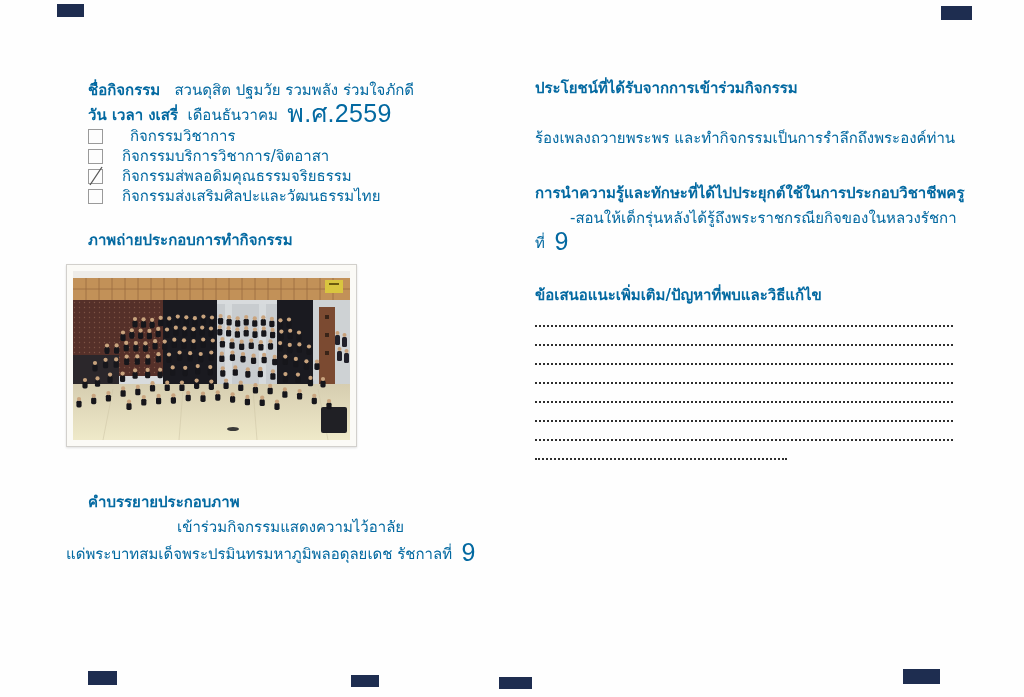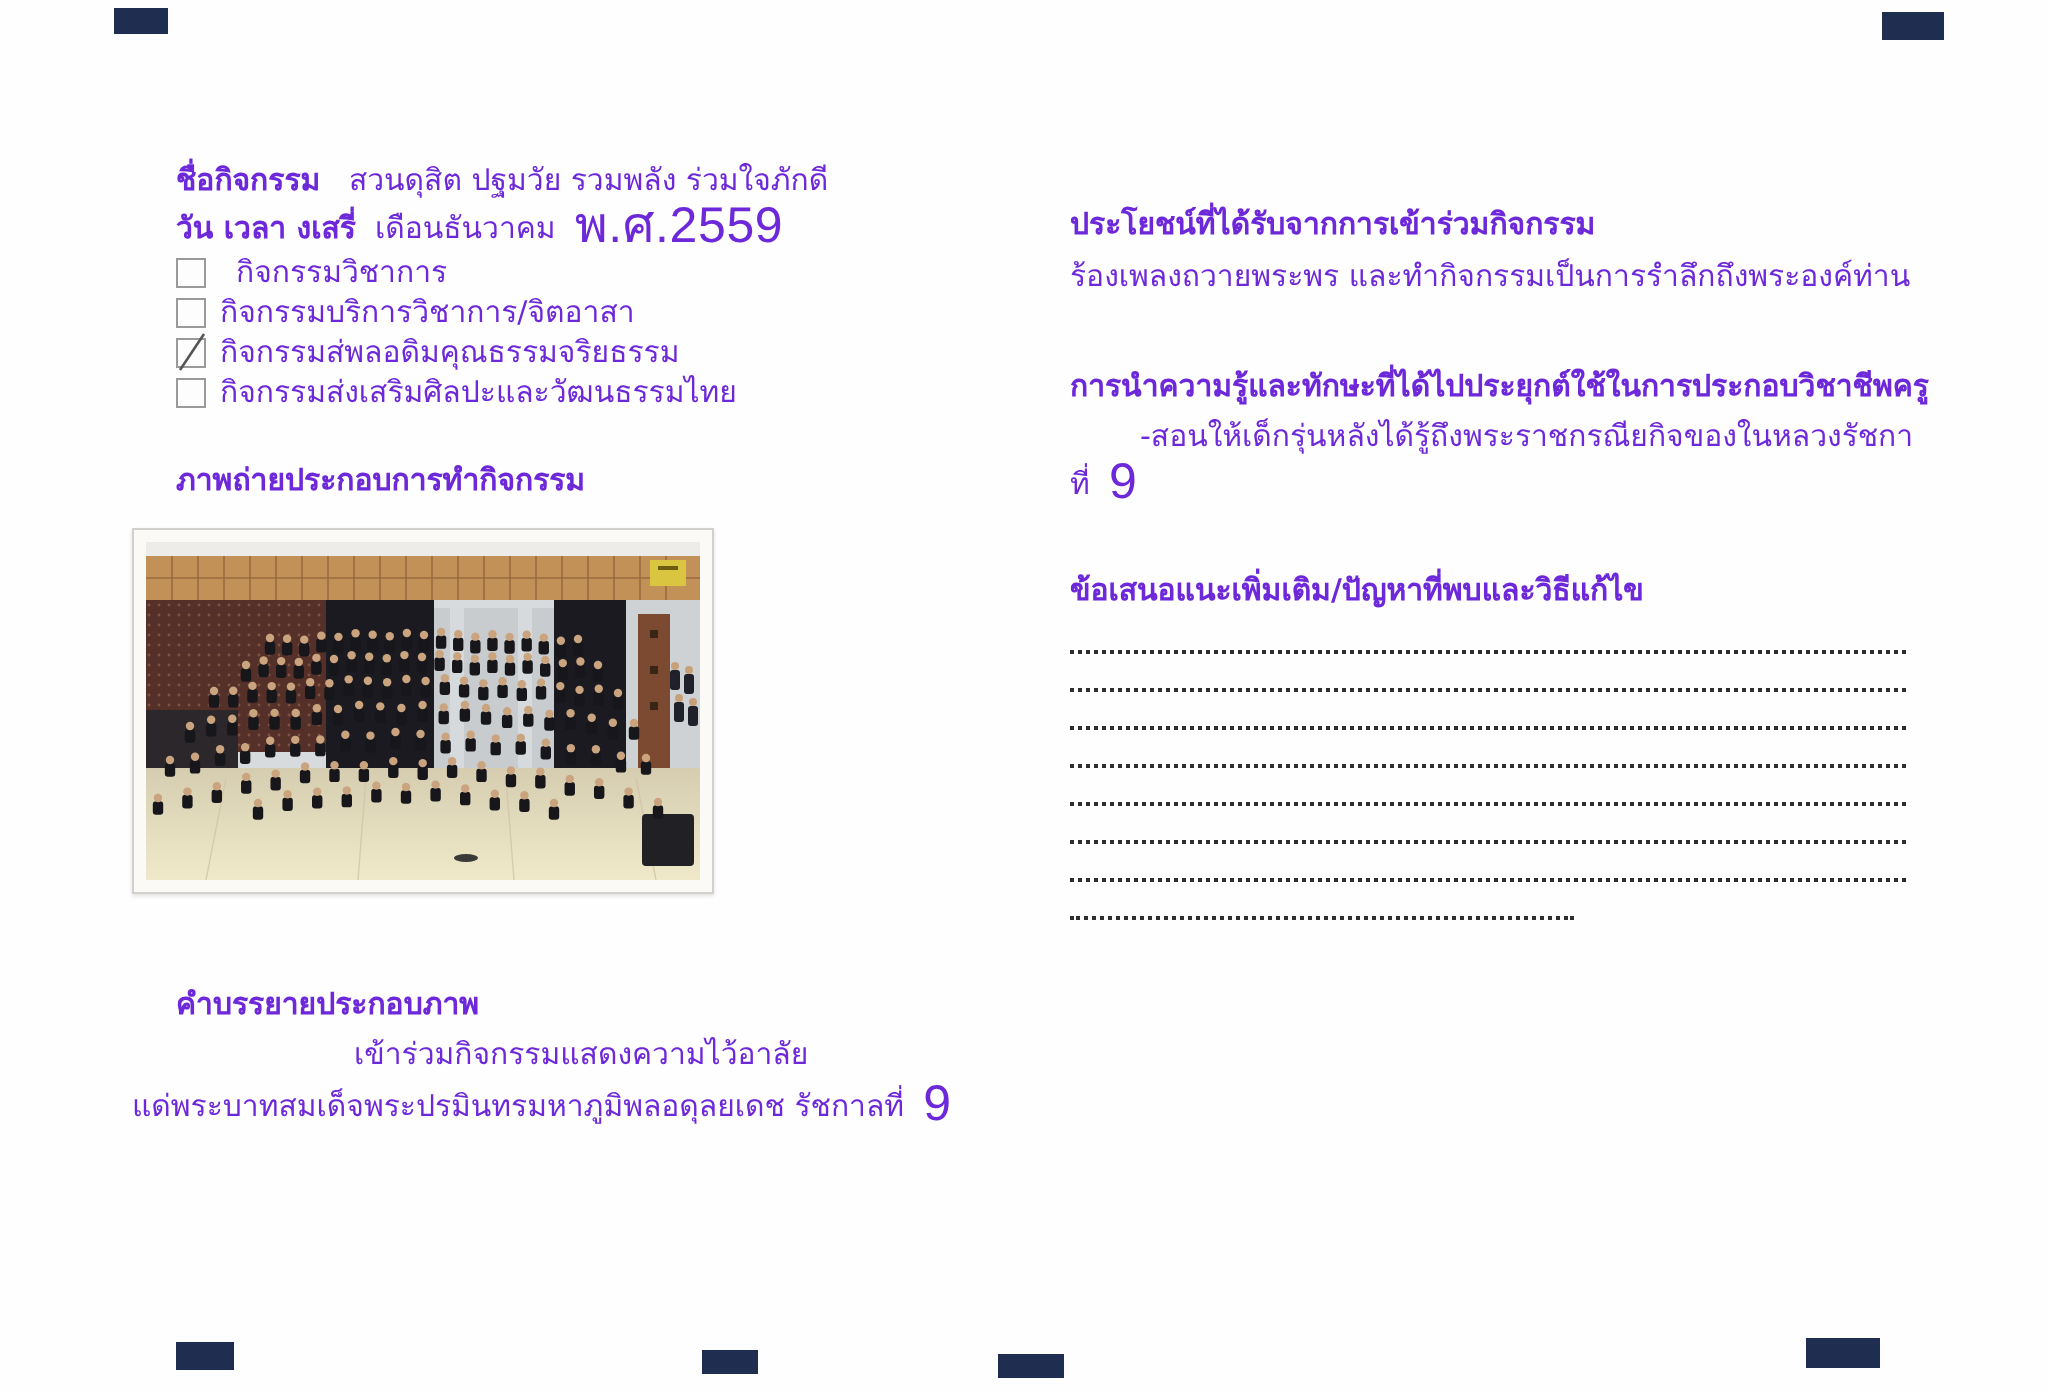--- a/index.html
+++ b/index.html
@@ -1,28 +1,28 @@
 <!DOCTYPE html>
 <html><head>
 <meta charset="utf-8">
 <style>
   html,body{margin:0;padding:0;}
   .page{
     position:relative;width:1024px;height:697px;background:#fefefe;overflow:hidden;
-    font-family:"DejaVu Sans","Liberation Sans",sans-serif;color:#6d28d9;font-size:15px;
+    font-family:"DejaVu Sans","Liberation Sans",sans-serif;color:#0369a1;font-size:15px;
   }
   .b{font-weight:bold;}
   .bignum{font-family:"Liberation Sans",sans-serif;font-size:25px;line-height:1;vertical-align:-2px;letter-spacing:.3px;}
   .abs{position:absolute;}
   .line{white-space:nowrap;line-height:25px;}
   
   .corner-mark{position:absolute;background:#1e2d50;}
   
   .cb-list{position:absolute;left:88px;top:126px;}
-  .cb-row{display:flex;align-items:center;height:20px;}
+  .cb-row{display:flex;align-items:center;height:20px;gap:12px;}
   .cb-box{position:relative;width:13px;height:13px;border:1px solid #9a9a9a;background:#fdfdfd;flex:0 0 auto;}
   .cb-box svg{position:absolute;left:-1px;top:-4px;display:none;}
   .cb-box.checked svg{display:block;}
   .cb-label{margin-left:7px;white-space:nowrap;}
   .cb-row:first-child .cb-label{margin-left:15px;}
   
   .photo-frame{position:absolute;left:66px;top:264px;width:291px;height:183px;background:#fbfaf6;
     border:1px solid #d2d0cc;box-shadow:0 1px 2px rgba(0,0,0,.12);box-sizing:border-box;padding:6px;}
   .photo-frame svg{display:block;width:277px;height:169px;}
   
@@ -436,21 +436,21 @@
 
   <div class="abs" style="left:66px;top:490px;width:440px;">
     <div class="line b" style="margin-left:22px;">คำบรรยายประกอบภาพ</div>
     <div class="line" style="margin-left:111px;">เข้าร่วมกิจกรรมแสดงความไว้อาลัย</div>
     <div class="line">
       <span>แด่พระบาทสมเด็จพระปรมินทรมหาภูมิพลอดุลยเดช รัชกาลที่</span>&nbsp;
       <span class="bignum">9</span>
     </div>
   </div>
 
-  <div class="abs line b" style="left:535px;top:76px;margin-top:24px;">ประโยชน์ที่ได้รับจากการเข้าร่วมกิจกรรม</div>
+  <div class="abs line b" style="left:535px;top:76px;">ประโยชน์ที่ได้รับจากการเข้าร่วมกิจกรรม</div>
   <div class="abs line" style="left:535px;top:126px;">ร้องเพลงถวายพระพร และทำกิจกรรมเป็นการรำลึกถึงพระองค์ท่าน</div>
 
   <div class="abs line b" style="left:535px;top:181px;">การนำความรู้และทักษะที่ได้ไปประยุกต์ใช้ในการประกอบวิชาชีพครู</div>
   <div class="abs line" style="left:570px;top:206px;">-สอนให้เด็กรุ่นหลังได้รู้ถึงพระราชกรณียกิจของในหลวงรัชกา</div>
   <div class="abs line" style="left:535px;top:229px;">
     <span>ที่</span>&nbsp;
     <span class="bignum">9</span>
   </div>
 
   <div class="abs line b" style="left:535px;top:283px;">ข้อเสนอแนะเพิ่มเติม/ปัญหาที่พบและวิธีแก้ไข</div>

